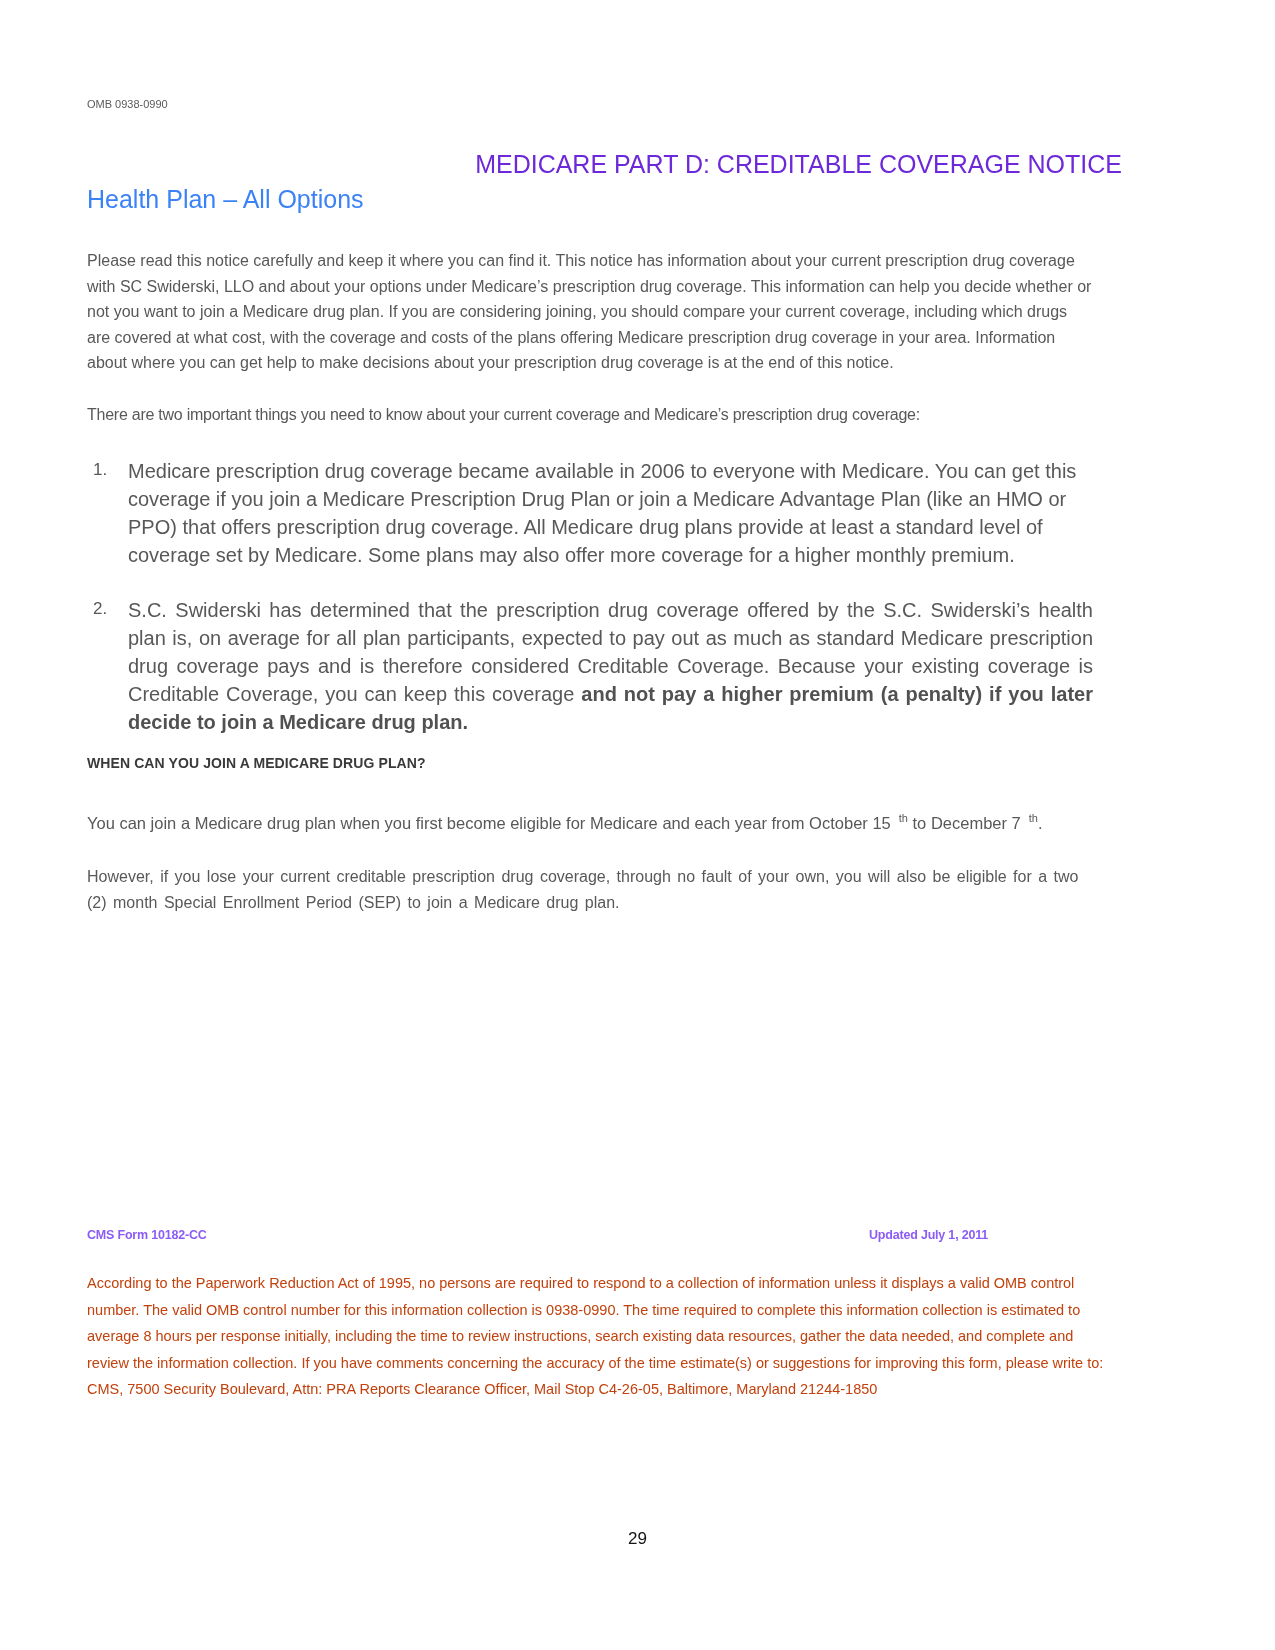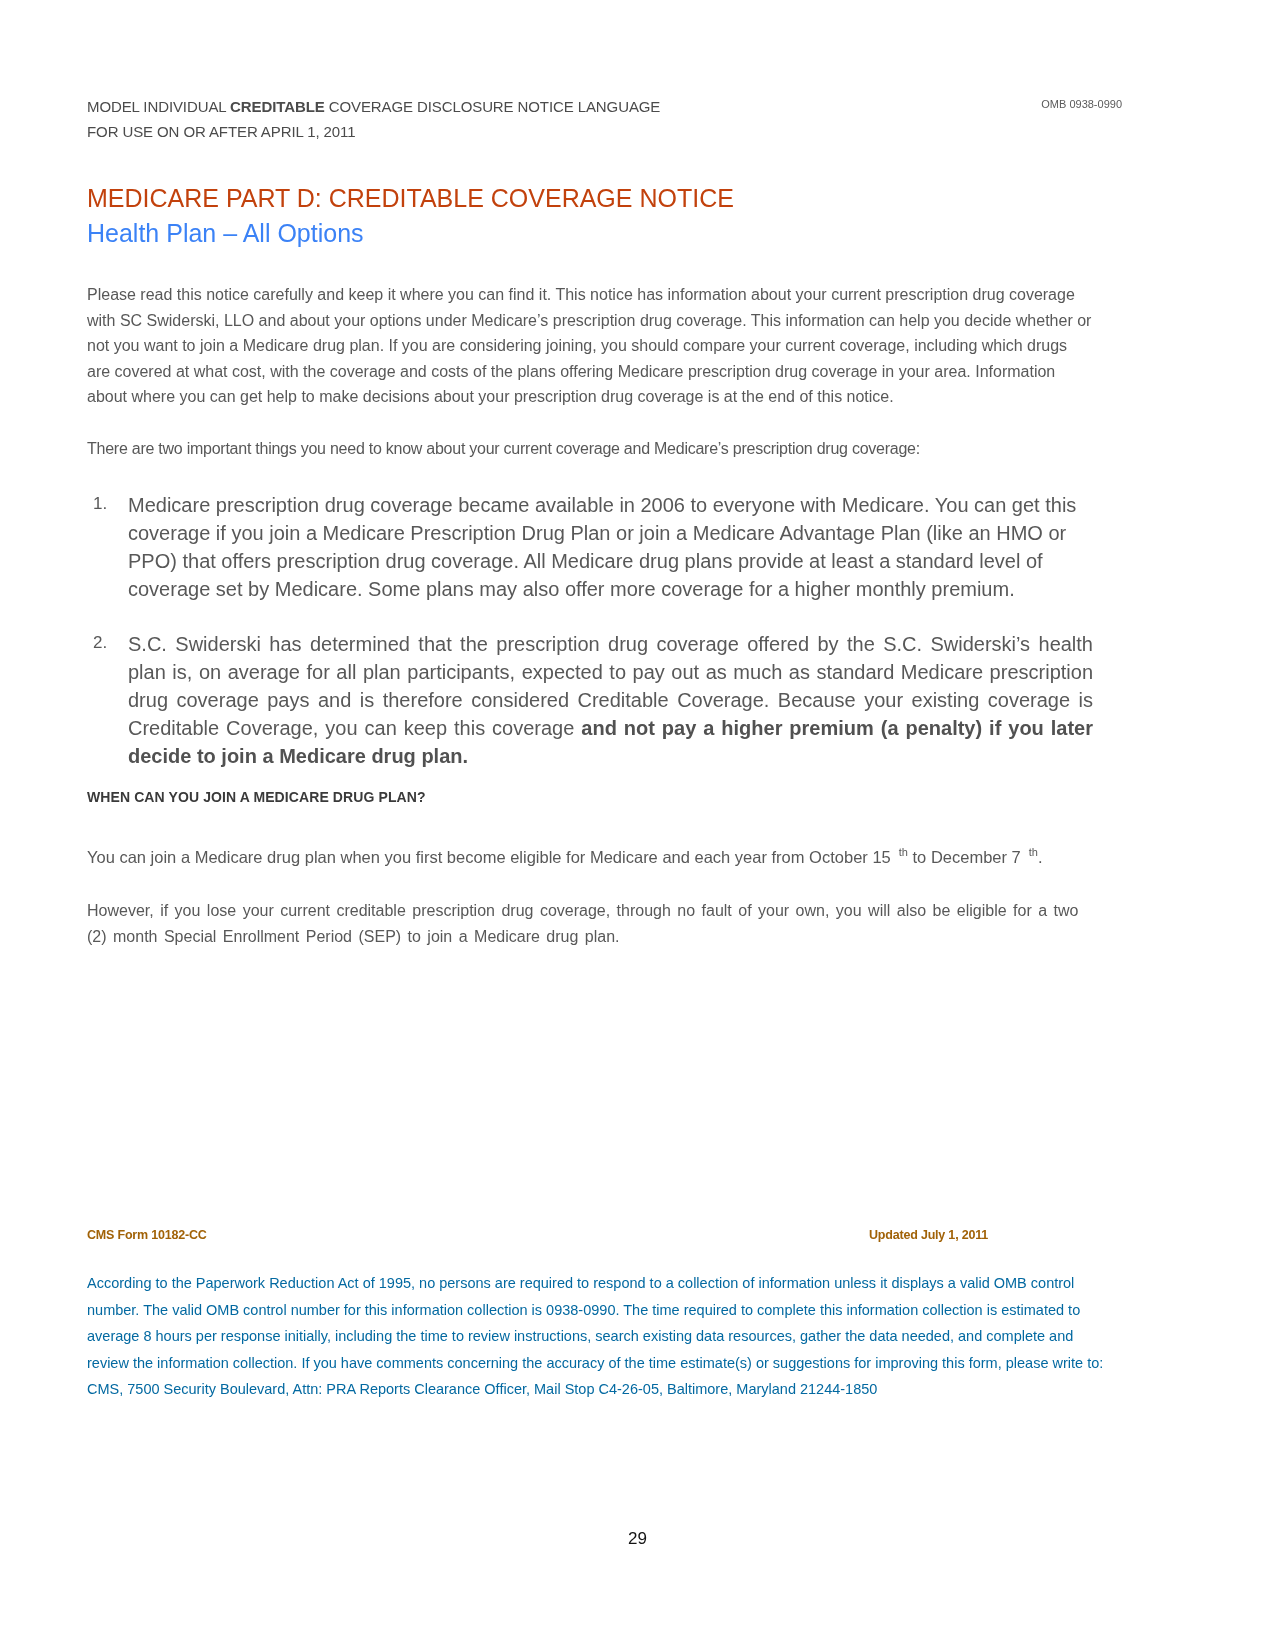--- a/index.html
+++ b/index.html
@@ -15,21 +15,21 @@
     overflow: hidden;
   }
 
   
   .header-row { display: flex; justify-content: space-between; align-items: flex-start; }
   .header-lines { font-size: 15px; line-height: 25px; color: #4b4b4b; letter-spacing: -0.1px; }
   .header-lines .b { font-weight: bold; }
   .omb { font-size: 11px; color: #5a5a5a; margin-top: 4px; white-space: nowrap; }
 
   
-  .doc-title   { margin-top: 38px; font-size: 25px; line-height: 33px; color: #c2410c; font-weight: 400; }
+  .doc-title   { margin-top: 38px; font-size: 25px; line-height: 33px; color: #6d28d9; font-weight: 400; text-align: right; }
   .doc-subtitle{ font-size: 25px; line-height: 36px; color: #3b82f6; font-weight: 400; }
 
   
   .para { font-size: 16px; line-height: 25.6px; color: #585858; }
   .intro { margin-top: 31px; width: 1005px; }
   .two-things { margin-top: 26px; letter-spacing: -0.25px; }
 
   .numbered-list { margin-top: 29px; }
   .list-item { display: flex; margin-top: 0; }
   .list-item + .list-item { margin-top: 27px; }
@@ -41,42 +41,38 @@
   .section-heading { margin-top: 19px; font-size: 14px; font-weight: bold; color: #3a3a3a; letter-spacing: 0.1px; }
 
   .join-para { margin-top: 39px; width: 1005px; font-size: 16.5px; line-height: 26px; }
   .join-para sup, .sep-para sup { font-size: 11px; vertical-align: super; line-height: 0; margin-left: 8px; }
   .sep-para { margin-top: 28px; width: 1005px; font-size: 16px; line-height: 26px; word-spacing: 2px; }
 
   
   .footer-row {
     position: absolute; left: 87px; right: 153px; top: 1228px;
     display: flex; justify-content: space-between;
-    font-size: 12.5px; font-weight: bold; color: #a16207; letter-spacing: -0.2px;
+    font-size: 12.5px; font-weight: bold; color: #8b5cf6; letter-spacing: -0.2px;
   }
   .footer-row .updated { margin-right: 134px; }
   .pra-para {
     position: absolute; left: 87px; top: 1270px; width: 1020px;
-    font-size: 14.5px; line-height: 26.5px; color: #0369a1;
+    font-size: 14.5px; line-height: 26.5px; color: #c2410c;
   }
   .page-number {
     position: absolute; left: 0; top: 1529px; width: 100%;
     text-align: center; font-size: 17px; color: #141414;
   }
 </style>
 </head>
 <body>
 
 <div class="page">
 
   <div class="header-row">
-    <div class="header-lines">
-      <div><span>MODEL INDIVIDUAL </span><span class="b">CREDITABLE</span><span> COVERAGE DISCLOSURE NOTICE LANGUAGE</span></div>
-      <div>FOR USE ON OR AFTER APRIL 1, 2011</div>
-    </div>
     <div class="omb">OMB 0938-0990</div>
   </div>
 
   <div class="doc-title">MEDICARE PART D: CREDITABLE COVERAGE NOTICE</div>
   <div class="doc-subtitle">Health Plan – All Options</div>
 
   <div class="para intro">Please read this notice carefully and keep it where you can find it. This notice has information about your current prescription drug coverage with SC Swiderski, LLO and about your options under Medicare’s prescription drug coverage. This information can help you decide whether or not you want to join a Medicare drug plan. If you are considering joining, you should compare your current coverage, including which drugs are covered at what cost, with the coverage and costs of the plans offering Medicare prescription drug coverage in your area. Information about where you can get help to make decisions about your prescription drug coverage is at the end of this notice.</div>
 
   <div class="para two-things">There are two important things you need to know about your current coverage and Medicare’s prescription drug coverage:</div>
 

